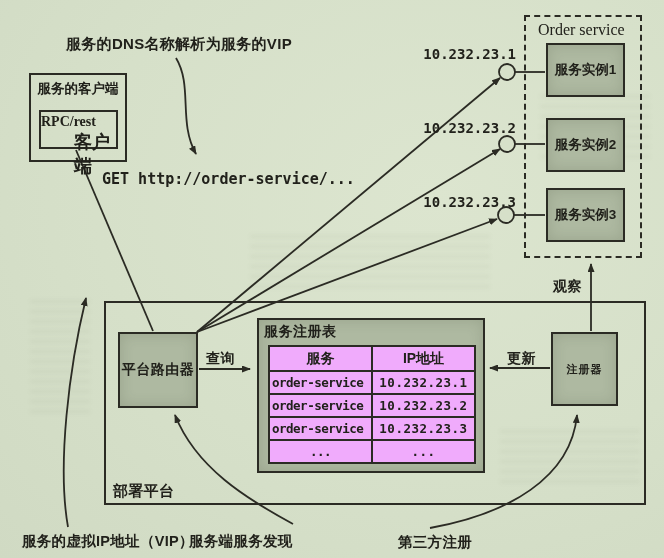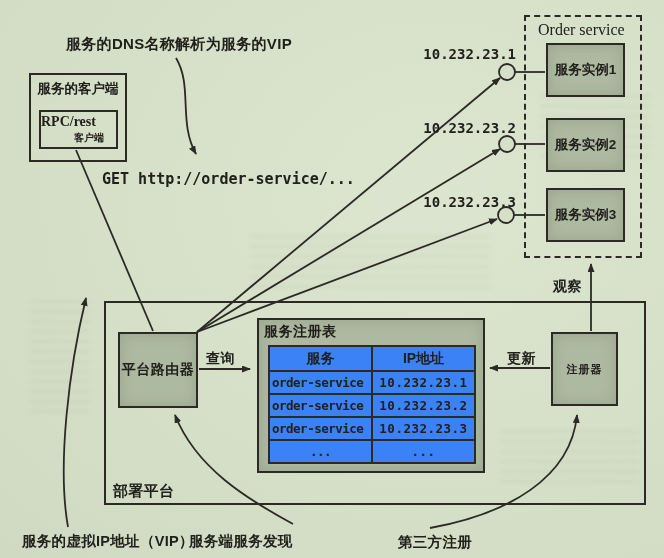--- a/index.html
+++ b/index.html
@@ -21,21 +21,21 @@
   .mono{font-family:"DejaVu Sans Mono","Liberation Mono",monospace;font-weight:700;font-size:14px;white-space:nowrap;}
   .box{box-sizing:border-box;border:2px solid #2b2b24;}
   .fillbox{background:#aeb9a1;box-shadow:inset 0 0 14px rgba(60,70,50,.18);}
   .center{display:flex;align-items:center;justify-content:center;text-align:center;}
 
   #client-box{left:29px;top:73px;width:98px;height:89px;}
   #client-title{display:block;text-align:center;margin-top:5px;font-weight:700;font-size:13.5px;white-space:nowrap;}
   #client-inner{position:absolute;left:8px;top:35px;width:79px;height:39px;
     box-sizing:border-box;border:2px solid #2b2b24;line-height:1.3;padding-top:1px;}
   #client-inner .rpc{font-family:"Liberation Serif",serif;font-weight:700;font-size:14px;display:block;}
-  #client-inner .cli{font-weight:700;font-size:10px;display:block;padding-left:33px;}
+  #client-inner .cli{font-weight:700;font-size:18px;display:block;padding-left:33px;}
 
   #dns-label{left:66px;top:35px;}
   #get-text{left:102px;top:170px;font-size:15px;}
   #client-ip{left:20px;top:264px;font-size:15px;}
 
   #order-box{left:524px;top:15px;width:118px;height:243px;
     box-sizing:border-box;border:2px dashed #2b2b24;}
   #order-title{position:absolute;left:12px;top:4px;font-family:Liberation Serif, serif;font-size:16px;white-space:nowrap;}
   .inst{position:absolute;left:20px;width:79px;height:54px;font-weight:700;font-size:13.5px;}
   #inst-1{top:26px;} #inst-2{top:101px;} #inst-3{top:171px;}
@@ -48,21 +48,21 @@
   #deploy-box{left:104px;top:301px;width:542px;height:204px;background:transparent;}
   #platform-label{left:113px;top:482px;}
 
   #router-box{left:118px;top:332px;width:80px;height:76px;font-weight:700;font-size:14px;letter-spacing:.5px;}
   #query-label{left:206px;top:350px;}
 
   #registry-box{left:257px;top:318px;width:228px;height:155px;}
   #registry-title{position:absolute;left:5px;top:3px;font-weight:700;font-size:14px;letter-spacing:.5px;}
   #registry-table{position:absolute;left:9px;top:25px;border-collapse:collapse;}
   #registry-table td,#registry-table th{
-    box-sizing:border-box;border:2px solid #2b2b24;background:#3b82f6;
+    box-sizing:border-box;border:2px solid #2b2b24;background:#f0abfc;
     height:23px;padding:0 2px;}
   #registry-table th{width:103px;height:25px;font-weight:700;font-size:14px;}
   #registry-table td{font-family:"DejaVu Sans Mono","Liberation Mono",monospace;font-weight:700;font-size:12.5px;}
   td.svc{text-align:left;letter-spacing:-0.5px;}
   td.ip{text-align:center;letter-spacing:0.5px;}
 
   #update-label{left:507px;top:350px;}
   #registrar-box{left:551px;top:332px;width:67px;height:74px;font-weight:700;font-size:11px;letter-spacing:1px;}
 
   #vip-label{left:22px;top:532px;font-size:14.5px;}

